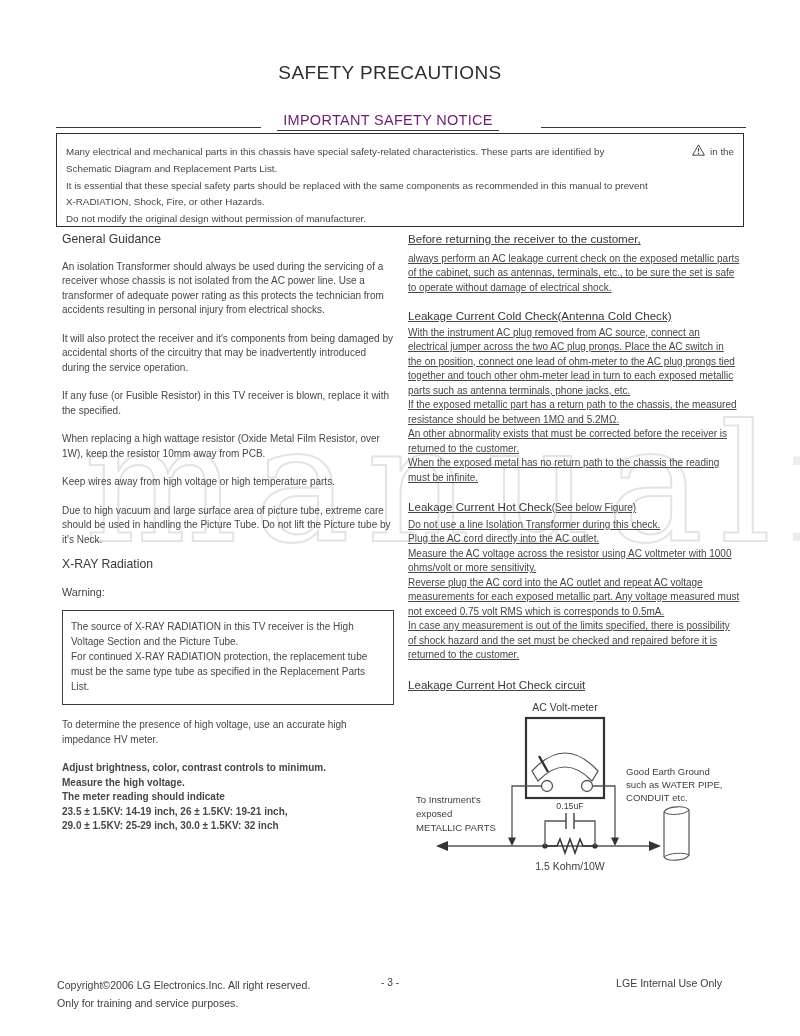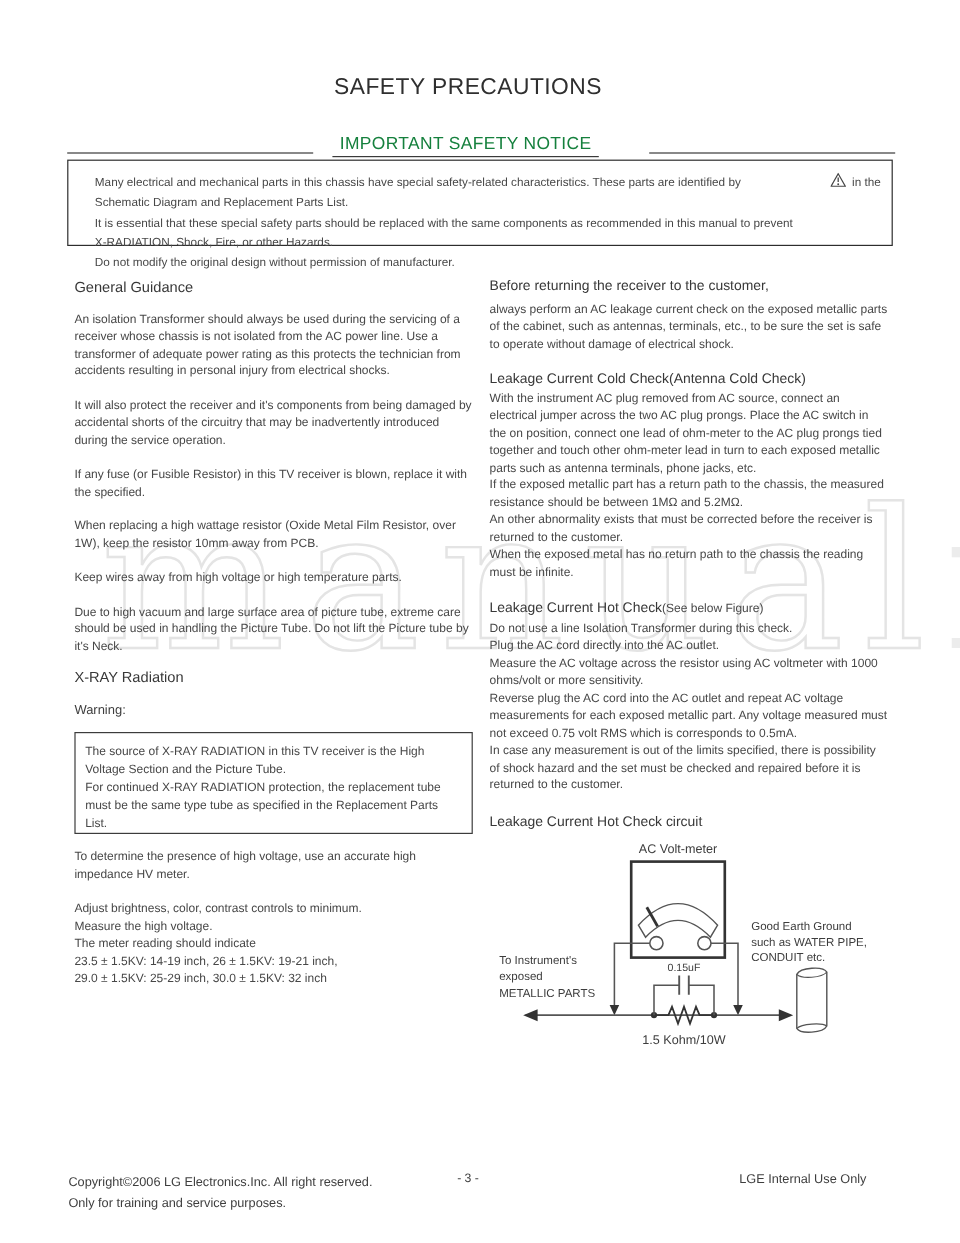--- a/index.html
+++ b/index.html
@@ -16,41 +16,41 @@
   .layer{position:absolute;z-index:1;}
 
   
   .page-title{left:0;top:62px;width:780px;text-align:center;
     font-size:19px;letter-spacing:.4px;color:#2f2f2f;font-weight:500;}
 
   .notice-heading-row{left:56px;top:112px;width:690px;display:flex;align-items:flex-end;}
   .notice-heading-row .rule{flex:1;border-top:1.6px solid #3a3a3a;margin-bottom:3px;}
   .notice-heading-row .rule.left{margin-right:16px;}
   .notice-heading-row .rule.right{margin-left:42px;}
-  .notice-heading-text{font-size:14.5px;color:#15803d;letter-spacing:.3px;
+  .notice-heading-text{font-size:14.5px;color:#701a75;letter-spacing:.3px;
     border-bottom:1.4px solid #3a3a3a;padding:0 6px 2px 6px;white-space:nowrap;}
 
-  .notice-box{left:56px;top:133px;width:688px;height:72px;border:1.6px solid #2d2d2d;
-    box-sizing:border-box;padding:9px 9px 0 22px;font-size:9.8px;line-height:16.8px;color:#474747;}
+  .notice-box{left:56px;top:133px;width:688px;height:94px;border:1.6px solid #2d2d2d;
+    box-sizing:border-box;padding:9px 9px 0 9px;font-size:9.8px;line-height:16.8px;color:#474747;}
   .notice-line1{display:flex;align-items:baseline;}
   .notice-line1 .spacer{flex:1;}
   .tri-wrap{display:inline-block;margin:0 5px 0 0;position:relative;top:1px;}
 
   
   .col{font-size:10px;line-height:14.5px;color:#474747;}
   .col-left{left:62px;top:232px;width:332px;}
-  .col-right{left:408px;top:232px;width:332px;}
+  .col-right{left:408px;top:232px;width:332px;text-decoration:underline;}
   .col p{margin:0 0 14px 0;}
   .sec-heading{font-size:12.2px;color:#383838;margin:0 0 13px 0;}
   .sub-heading{font-size:11.6px;color:#383838;margin:0 0 5px 0;}
   .tight-heading{font-size:11.6px;color:#383838;margin:0 0 2px 0;}
   .warning-label{font-size:10.8px;color:#3f3f3f;margin:0 0 11px 0;}
-  .xray-box{border:1.2px solid #3c3c3c;padding:8px 8px 0 8px;margin:0 0 13px 0;line-height:15px;}
+  .xray-box{border:1.2px solid #3c3c3c;padding:8px 8px 10px 8px;margin:0 0 13px 0;line-height:15px;}
   .xray-box p{margin:0;}
-  .steps div{margin:0;}
+  .steps div{margin:0;font-weight:bold;}
   .steps{margin-bottom:14px;}
   .heading-note{font-size:10px;color:#474747;font-weight:normal;}
   .block{margin:0 0 15px 0;}
   .block p{margin:0;}
 
   
   .circuit-svg{display:block;margin:6px 0 0 0;}
   .circuit-svg text{font-family:"Liberation Sans","DejaVu Sans",sans-serif;fill:#3d3d3d;}
 
   

